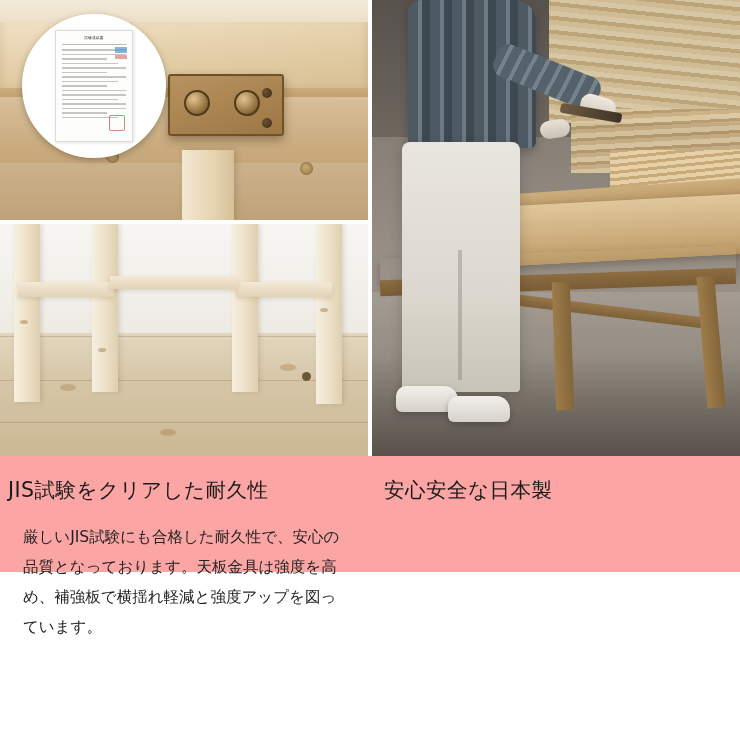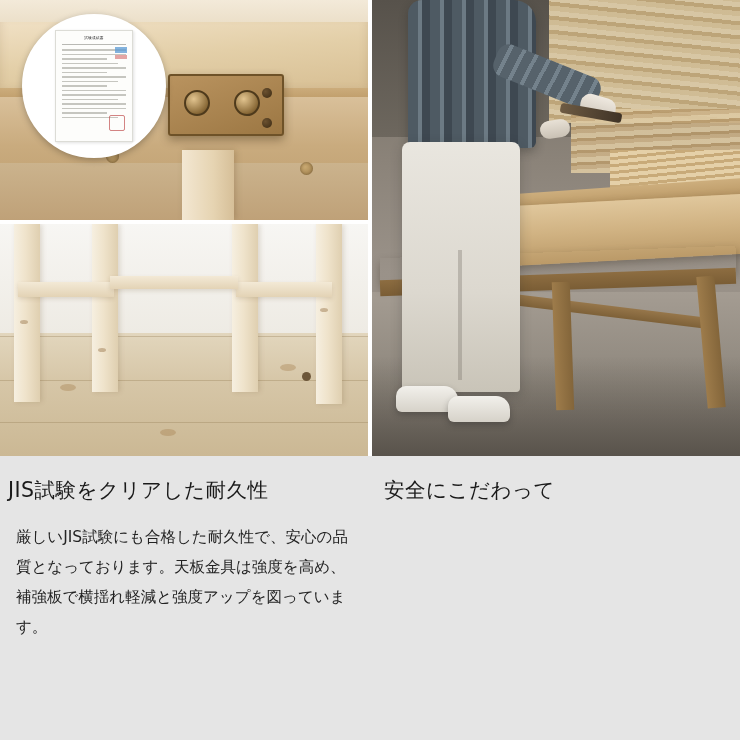--- a/index.html
+++ b/index.html
@@ -9,22 +9,22 @@
   body {
     width: 740px;
     height: 740px;
     background: #ffffff;
     font-family: "Liberation Sans", sans-serif;
     overflow: hidden;
   }
   .page {
     position: relative;
     width: 740px;
-    height: 740px;
-    background: #e5e5e5;
+    height: 572px;
+    background: #fca5a5;
   }
   .grid {
     position: absolute;
     left: 0;
     top: 0;
     width: 740px;
     height: 740px;
     display: grid;
     grid-template-columns: 368px 4px 368px;
     grid-template-rows: 220px 4px 232px 1fr;
@@ -423,21 +423,21 @@
     letter-spacing: .5px;
     margin: 0 0 18px 0;
     font-weight: 400;
     font-family: "DejaVu Sans", sans-serif;
     white-space: nowrap;
   }
   .body-text {
     font-size: 15.5px;
     line-height: 30px;
     color: #232323;
-    margin: 8px;
+    margin: 15px;
     font-family: "DejaVu Sans", sans-serif;
   }
 </style>
 </head>
 <body>
 
 <div class="page">
   <div class="grid">
 
     <div class="cell panel-bracket">
@@ -535,18 +535,18 @@
       <div class="worker-shoe sh2"></div>
     </div>
 
     <div class="text-row">
       <div class="text-col left">
         <h2 class="heading">JIS試験をクリアした耐久性</h2>
         <p class="body-text">厳しいJIS試験にも合格した耐久性で、安心の品質となっております。天板金具は強度を高め、補強板で横揺れ軽減と強度アップを図っています。</p>
       </div>
       <div></div>
       <div class="text-col right">
-        <h2 class="heading">安全にこだわって</h2>
+        <h2 class="heading">安心安全な日本製</h2>
       </div>
     </div>
 
   </div>
 </div>
 
 </body></html>

